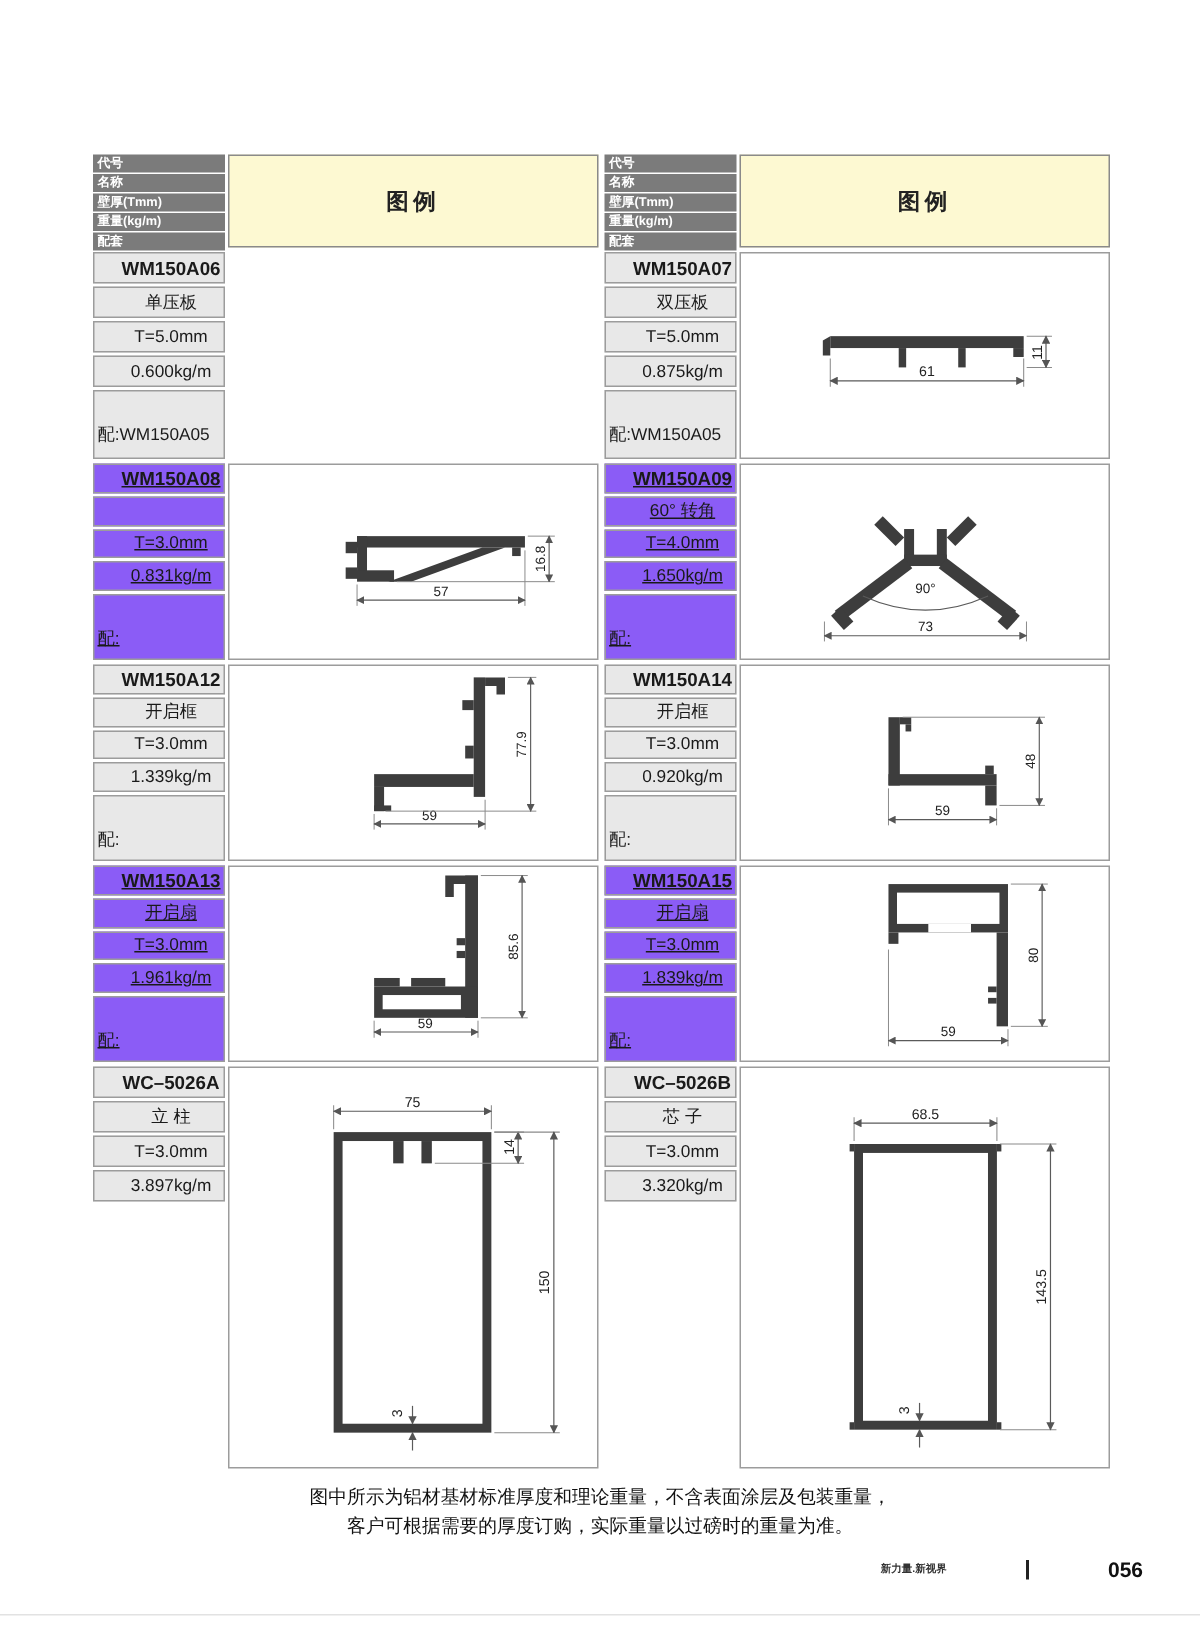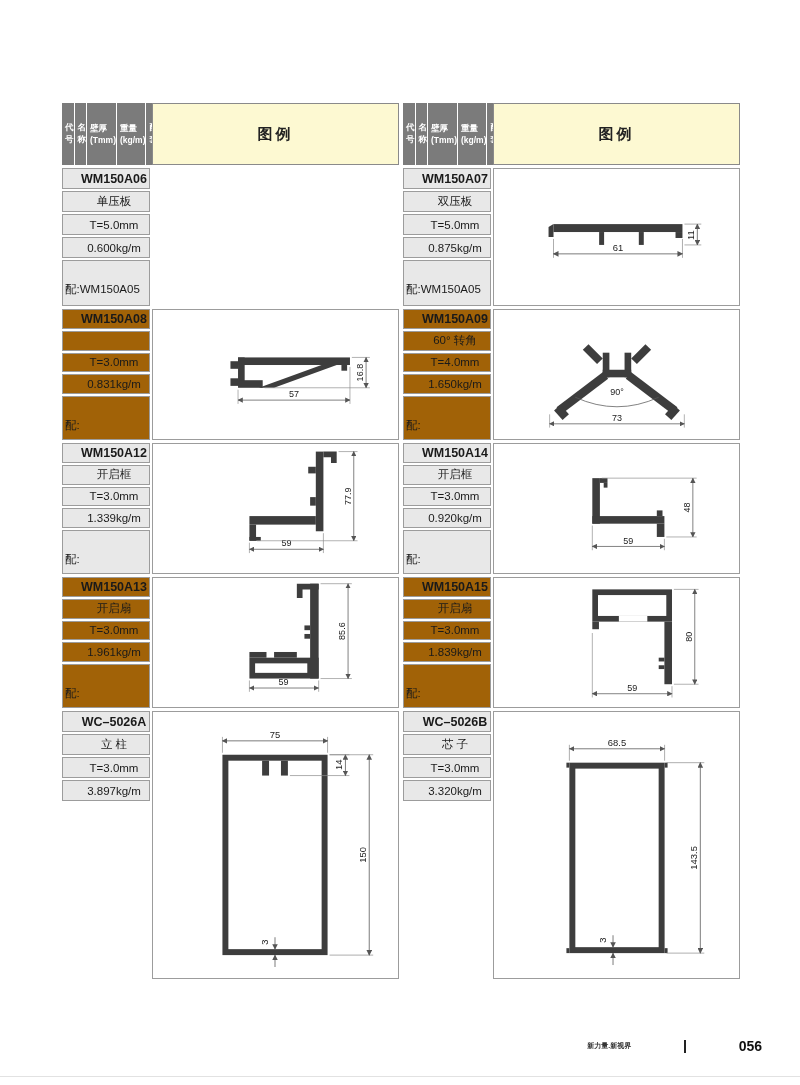--- a/index.html
+++ b/index.html
@@ -1,34 +1,34 @@
 <!DOCTYPE html>
 <html><head>
 <meta charset="utf-8">
 <style>
   html,body{margin:0;padding:0;background:#fff;}
   .page{position:relative;width:800px;height:1085px;background:#ffffff;overflow:hidden;
         font-family:"Liberation Sans",sans-serif;color:#1a1a1a;}
   .tables{position:absolute;left:62px;top:103px;width:678px;display:flex;gap:4px;}
   .half{width:337px;display:flex;flex-direction:column;gap:3px;}
   .head-row{display:flex;gap:2px;height:62px;}
-  .hlabels{width:88px;display:flex;flex-direction:row;gap:1px;}
+  .hlabels{width:88px;display:flex;flex-direction:column;gap:1px;}
   .hlabels>div{flex:1;background:#7b7b7b;color:#fff;font-size:8.5px;font-weight:bold;
                display:flex;align-items:center;padding-left:3px;box-sizing:border-box;}
   .legend{flex:1;background:#fdf9d2;border:1px solid #8a8a8a;display:flex;align-items:center;
           justify-content:center;font-size:15px;font-weight:bold;letter-spacing:3px;color:#222;box-sizing:border-box;}
   .prow{display:flex;gap:2px;}
   .r1{height:138px}.rm{height:131px}.r5{height:268px}
   .labels{width:88px;display:flex;flex-direction:column;gap:2px;}
   .cell{height:21px;border:1px solid #9c9c9c;box-sizing:border-box;display:flex;
         align-items:center;justify-content:center;font-size:11.5px;padding-left:16px;}
   .cell.code{font-weight:bold;font-size:12.5px;}
   .cell.match{flex:1;align-items:flex-start;justify-content:flex-start;padding:21px 2px;}
   .bg-g .cell{background:#e8e8e8;}
-  .bg-y .cell{background:#a16207;}
+  .bg-y .cell{background:#8b5cf6;text-decoration:underline;}
   .draw{flex:1;border:1px solid #9c9c9c;background:#fff;box-sizing:border-box;position:relative;}
   .draw svg{position:absolute;left:0;top:0;width:100%;height:100%;}
   .prof{fill:#3d3d3d;}
   .profs{stroke:#3d3d3d;stroke-width:9;fill:none;}
   .dim{stroke:#5a5a5a;stroke-width:0.8;fill:none;}
   .ext{stroke:#8a8a8a;stroke-width:0.7;fill:none;}
   .dtx{font-family:"Liberation Sans",sans-serif;font-size:9.5px;fill:#222;}
   .footer-note{position:absolute;left:0;top:989px;width:800px;text-align:center;
                font-size:12.5px;line-height:19px;color:#111;}
   .page-footer{position:absolute;top:1038px;right:38px;display:flex;align-items:center;gap:48px;}
@@ -384,20 +384,24 @@
             <line class="dim" x1="120" y1="224" x2="120" y2="236" marker-end="url(#ar9)"></line>
             <line class="dim" x1="120" y1="254" x2="120" y2="242" marker-end="url(#ar9)"></line>
             <text class="dtx" x="113" y="229" text-anchor="middle" transform="rotate(-90 113 229)">3</text>
           </svg>
         </div>
       </div>
     </div>
 
   </div>
 
+  <div class="footer-note">
+    <div>图中所示为铝材基材标准厚度和理论重量，不含表面涂层及包装重量，</div>
+    <div>客户可根据需要的厚度订购，实际重量以过磅时的重量为准。</div>
+  </div>
 
   <div class="page-footer">
     <span class="brand-small">新力量.新视界</span>
     <span class="pf-div"></span>
     <span class="page-num">056</span>
   </div>
 
   <div class="bottom-rule"></div>
 </div>
 

